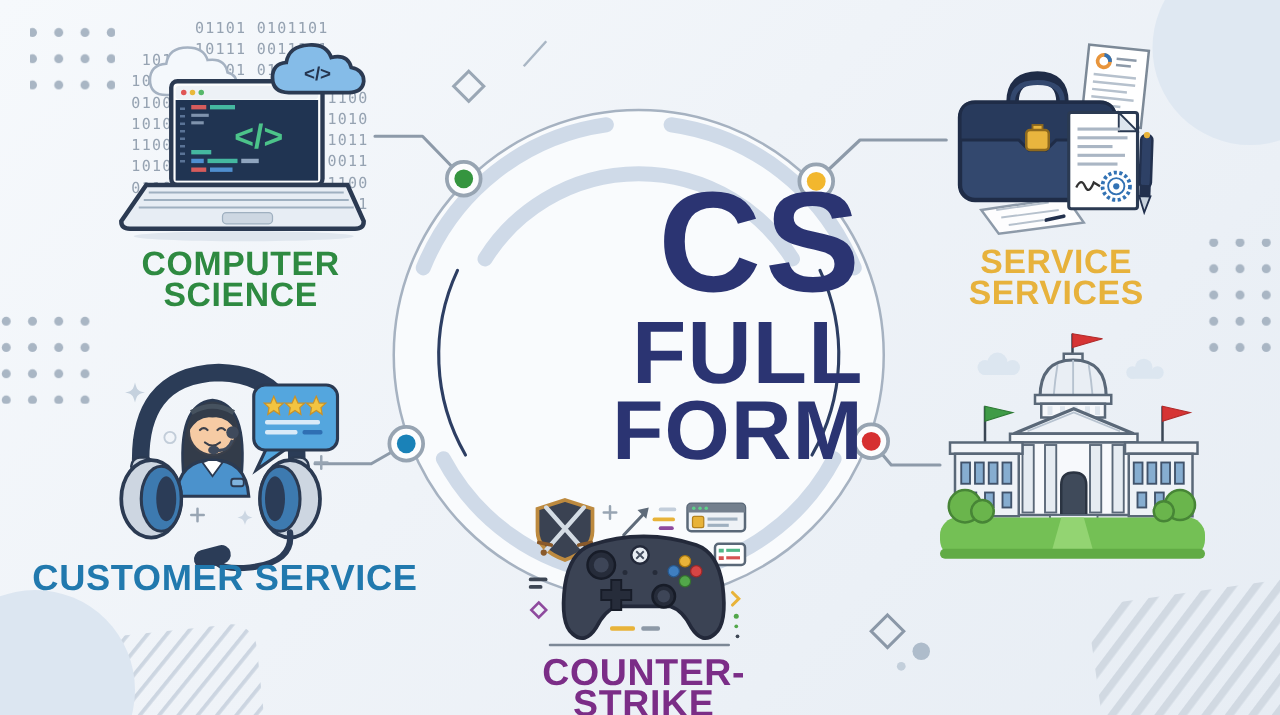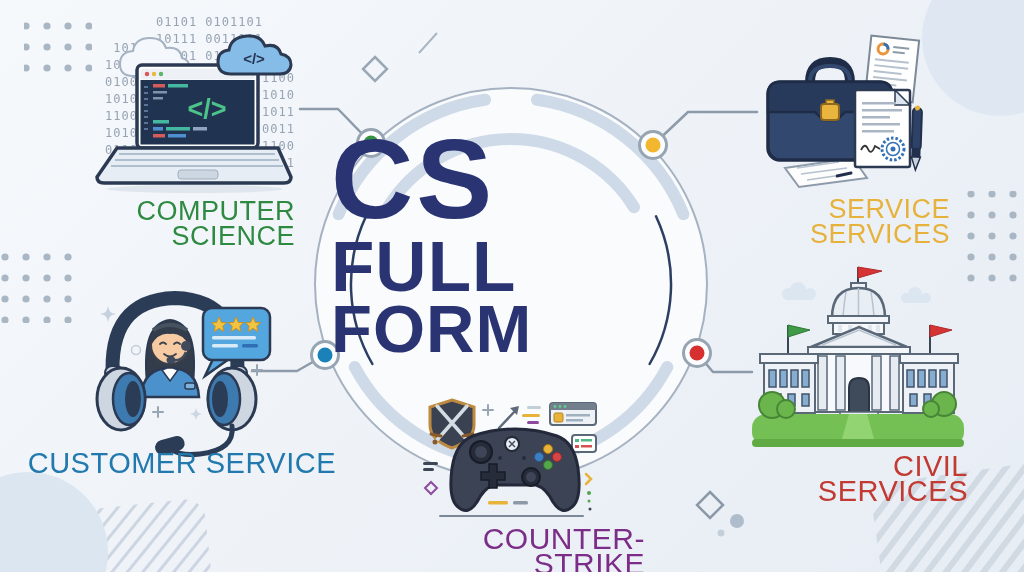--- a/index.html
+++ b/index.html
@@ -2,25 +2,25 @@
 <html><head>
 <meta charset="utf-8">
 <style>
   html,body{margin:0;padding:0;background:#dfe5ec;}
   .canvas{position:relative;width:1024px;height:572px;overflow:hidden;
     background:linear-gradient(135deg,#f6f9fc 0%,#eff3f8 45%,#e7edf4 100%);
     font-family:"Liberation Sans",sans-serif;}
   svg.abs{position:absolute;display:block;}
   .binary{position:absolute;font-family:"DejaVu Sans Mono",monospace;color:#96a3b2;
     white-space:pre-line;font-size:12px;line-height:17px;letter-spacing:1px;}
-  .title{position:absolute;left:331px;top:126px;width:360px;text-align:left;font-weight:800;}
+  .title{position:absolute;left:331px;top:142px;width:360px;text-align:right;font-weight:800;}
   .t1{font-size:114px;line-height:106px;letter-spacing:3px;}
   .t2{font-size:71px;line-height:62px;margin-top:4px;letter-spacing:1px;}
   .t3{font-size:67px;line-height:62px;letter-spacing:1px;}
-  .label{position:absolute;font-weight:400;text-align:right;letter-spacing:.5px;line-height:25px;}
+  .label{position:absolute;font-weight:700;text-align:center;letter-spacing:.5px;line-height:25px;}
   .label span{display:block;}
 </style>
 </head>
 <body>
 
 <div class="canvas">
 
   <svg class="abs" style="left:0;top:0" width="1024" height="572" viewBox="0 0 1024 572">
     <defs>
       <pattern id="dots" width="21" height="21" patternUnits="userSpaceOnUse">
@@ -422,20 +422,17 @@
     <span>COMPUTER</span>
     <span>SCIENCE</span>
   </div>
   <div class="label" style="left: 740px; top: 197px; width: 210px; font-size: 27px; color: rgb(231, 178, 60);">
     <span>SERVICE</span>
     <span>SERVICES</span>
   </div>
   <div class="label" style="left: 24px; top: 451px; width: 312px; font-size: 29px; color: rgb(33, 121, 174);">
     <span>CUSTOMER SERVICE</span>
   </div>
-  <div class="label" style="left: 748px; top: 454px; width: 220px; font-size: 29px; color: rgb(194, 58, 50);">
-    <span>CIVIL SERVICES</span>
-  </div>
   <div class="label" style="left: 385px; top: 526px; width: 260px; font-size: 30px; color: rgb(123, 45, 135);">
     <span>COUNTER-STRIKE</span>
   </div>
 
 </div>
 
 </body></html>

